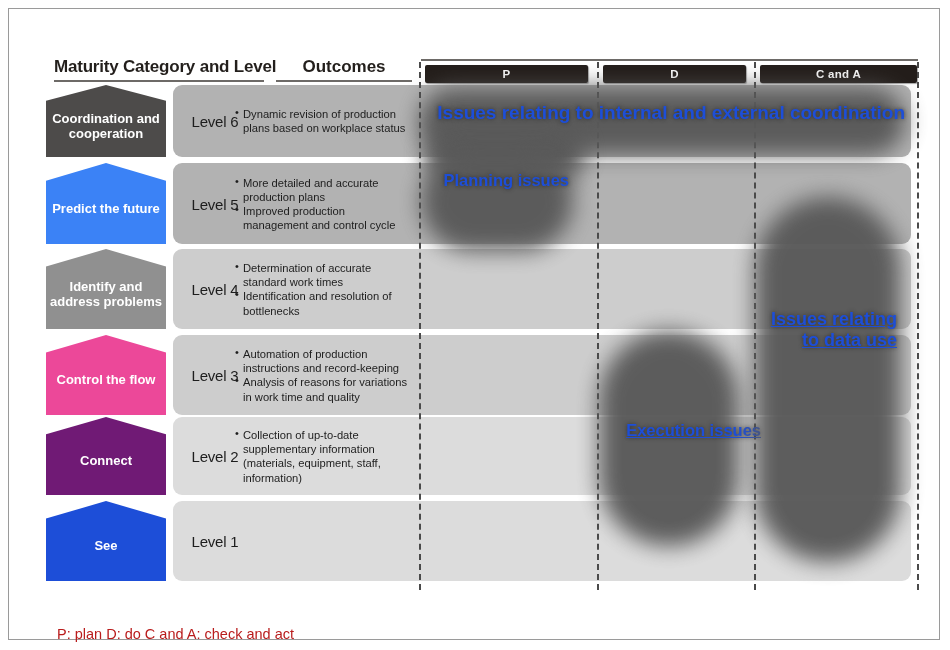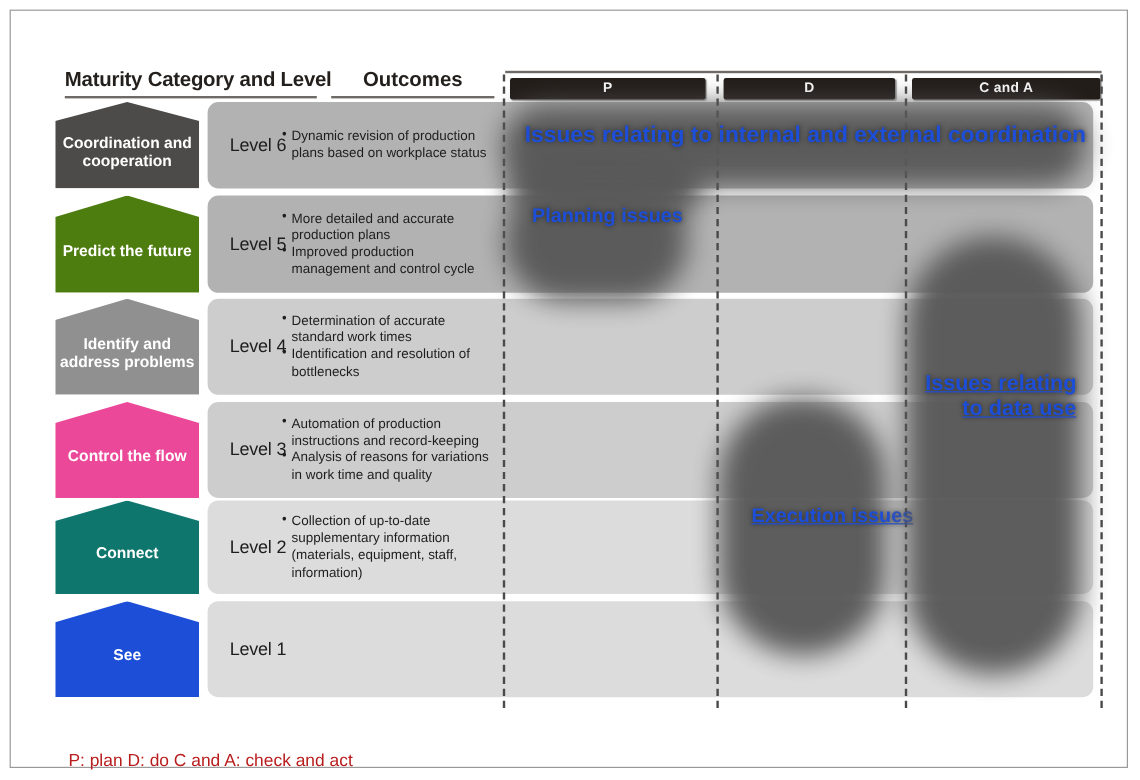--- a/index.html
+++ b/index.html
@@ -137,21 +137,21 @@
           <span>Coordination and cooperation</span>
         </div>
         <div class="band" style="top: 76px; height: 72px; left: 164px; background: rgb(178, 178, 178);">
           <div class="lvl">Level 6</div>
           <div class="bullets">
             <div class="bi">Dynamic revision of production plans based on workplace status</div>
           </div>
         </div>
       </div>
       <div class="row">
-        <div class="chevron" style="top: 154px; height: 81px; left: 37px; background: #4d7c0f;">
+        <div class="chevron" style="top: 154px; height: 81px; left: 37px; background: #3b82f6;">
           <span>Predict the future</span>
         </div>
         <div class="band" style="top: 154px; height: 81px; left: 164px; background: rgb(178, 178, 178);">
           <div class="lvl">Level 5</div>
           <div class="bullets">
             <div class="bi">More detailed and accurate production plans</div>
             <div class="bi">Improved production management and control cycle</div>
           </div>
         </div>
       </div>
@@ -173,21 +173,21 @@
         </div>
         <div class="band" style="top: 326px; height: 80px; left: 164px; background: rgb(205, 205, 205);">
           <div class="lvl">Level 3</div>
           <div class="bullets">
             <div class="bi">Automation of production instructions and record-keeping</div>
             <div class="bi">Analysis of reasons for variations in work time and quality</div>
           </div>
         </div>
       </div>
       <div class="row">
-        <div class="chevron" style="top: 408px; height: 78px; left: 37px; background: #0f766e;">
+        <div class="chevron" style="top: 408px; height: 78px; left: 37px; background: #701a75;">
           <span>Connect</span>
         </div>
         <div class="band" style="top: 408px; height: 78px; left: 164px; background: rgb(220, 220, 220);">
           <div class="lvl">Level 2</div>
           <div class="bullets">
             <div class="bi">Collection of up-to-date supplementary information (materials, equipment, staff, information)</div>
           </div>
         </div>
       </div>
       <div class="row">

